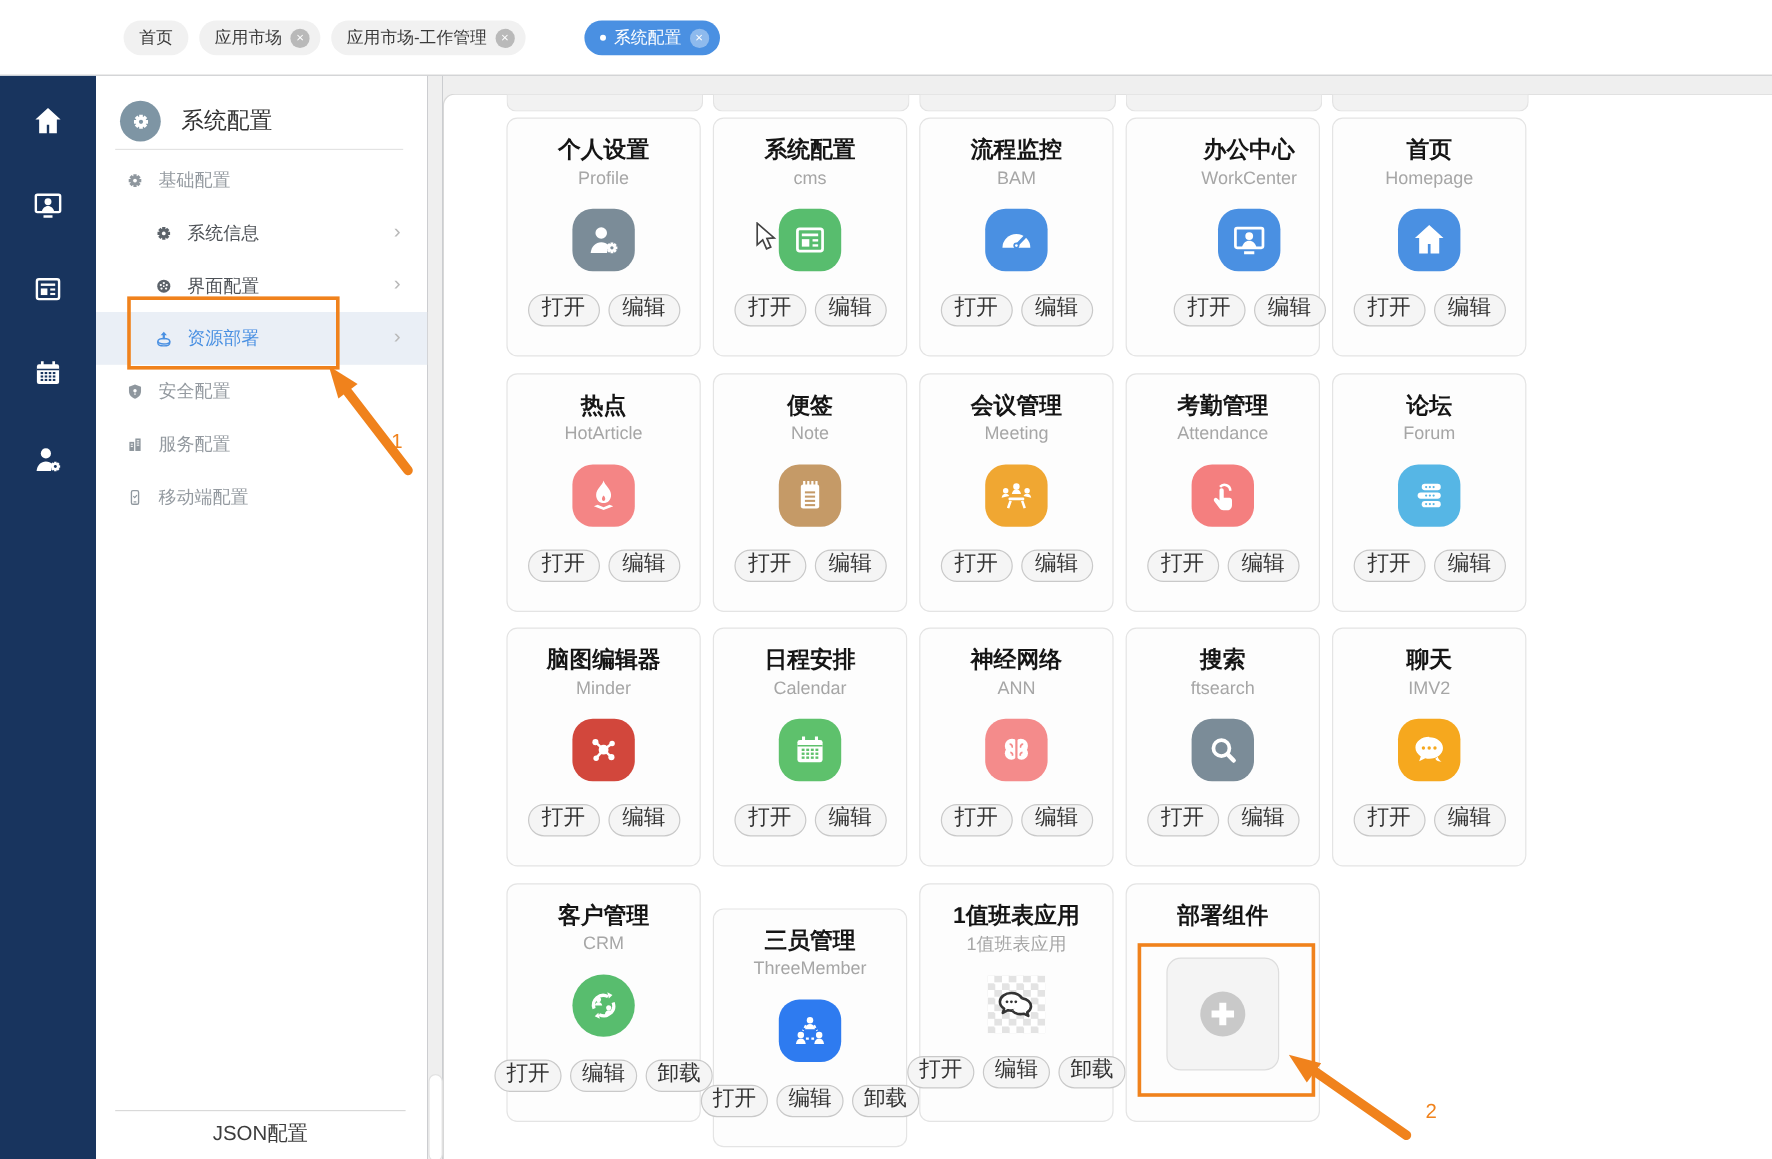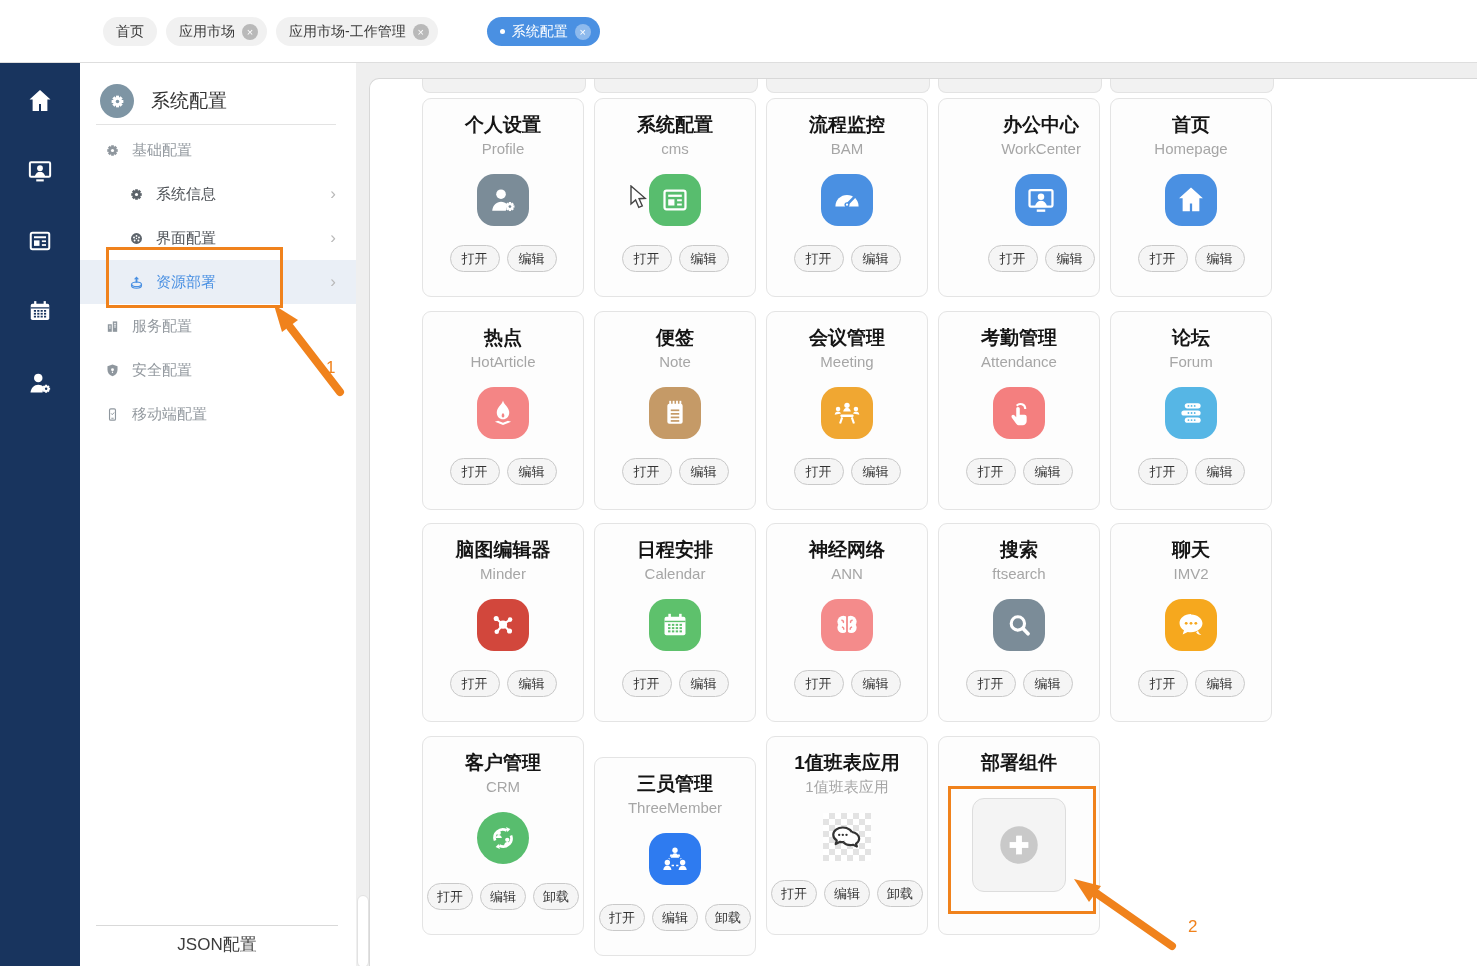--- a/index.html
+++ b/index.html
@@ -19,21 +19,21 @@
   .tab.active .close{background:rgba(255,255,255,.38);}
   
   .rail{position:absolute;left:0;top:63px;width:80px;height:903px;background:#18345e;z-index:4;}
   .rail-item{position:absolute;left:25px;width:30px;height:30px;}
   
   .panel{position:absolute;left:80px;top:63px;width:276px;height:903px;background:#fff;z-index:3;}
   .panel-head{position:absolute;left:20px;top:21px;display:flex;align-items:center;}
   .head-circle{width:34px;height:34px;border-radius:50%;background:#7e95a4;display:flex;align-items:center;justify-content:center;}
   .head-title{margin-left:17px;font-size:19px;color:#333;}
   .panel-divider{position:absolute;left:16px;right:20px;top:61px;border-top:1px solid #e3e3e3;}
-  .menu{position:absolute;left:0;right:0;top:65px;}
+  .menu{position:absolute;left:0;right:0;top:65px;font-family:Liberation Mono, monospace;}
   .menu-row{position:relative;height:44px;display:flex;align-items:center;cursor:pointer;}
   .menu-row.l1{padding-left:24px;color:#949aa0;font-size:15px;}
   .menu-row.l2{padding-left:48px;color:#4d5156;font-size:15px;}
   .menu-row .mi{width:17px;height:17px;margin-right:11px;flex:0 0 auto;}
   .menu-row .chev{position:absolute;right:20px;color:#b9b9b9;font-size:17px;}
   .menu-row.active{background:#eaeff6;color:#4a90e2;}
   .panel-foot{position:absolute;left:16px;right:18px;bottom:10px;border-top:1px solid #d9d9d9;text-align:center;padding-top:7px;}
   .panel-foot span{font-size:17px;color:#3c3c3c;cursor:pointer;}
   
   .scroll-strip{position:absolute;left:356px;top:63px;width:13px;height:903px;background:#efefef;z-index:3;}
@@ -46,21 +46,21 @@
   .card{position:absolute;width:162px;height:199px;background:#fdfdfd;border:1px solid #e4e4e4;border-radius:9px;text-align:center;box-sizing:border-box;}
   .card-title{margin-top:13px;font-size:19px;font-weight:700;color:#151515;}
   .card-sub{margin-top:2px;font-size:15px;color:#a6a6a6;min-height:18px;}
   .icon-wrap{width:52px;height:52px;margin:16px auto 0;display:flex;align-items:center;justify-content:center;}
   .icon-squircle{border-radius:17px;}
   .icon-circle{border-radius:50%;}
   .icon-checker{width:48px;height:48px;margin-top:18px;
     background-image:conic-gradient(#e3e3e3 25%,#fff 0 50%,#e3e3e3 0 75%,#fff 0);background-size:12px 12px;}
   .btn-row{margin-top:19px;display:flex;justify-content:center;gap:7px;}
   .pill{height:27px;line-height:25px;padding:0 11px;border:1px solid #c9c9c9;border-radius:14px;
-    background:#f5f5f5;font-size:13px;color:#333;box-sizing:border-box;cursor:pointer;white-space:nowrap;}
+    background:#f5f5f5;font-size:18px;color:#333;box-sizing:border-box;cursor:pointer;white-space:nowrap;font-family:Liberation Mono, monospace;}
   .btn-row.three .pill{padding:0 9px;}
   .deploy-btn{width:92px;height:92px;margin:22px auto 0;border-radius:12px;background:#f4f4f4;border:1px solid #ddd;
     display:flex;align-items:center;justify-content:center;cursor:pointer;}
   
   .hl{position:absolute;border:3px solid #f0821c;z-index:40;pointer-events:none;}
   .hl1{left:106px;top:247px;width:171px;height:55px;}
   .hl2{left:948px;top:786px;width:142px;height:122px;}
   .overlay{position:absolute;left:0;top:0;width:1477px;height:966px;z-index:45;pointer-events:none;}
   .step-label{position:absolute;color:#f0821c;font-size:17px;z-index:46;pointer-events:none;}
   .cursor{position:absolute;left:629px;top:185px;z-index:60;pointer-events:none;}
@@ -227,39 +227,39 @@
           <span class="mi"><svg width="17" height="17" viewBox="0 0 24 24">
               <path d="M12 3.4l3.7 4.1h-2.4v4.9h-2.6V7.5H8.3z" fill="#4a90e2"></path>
               <ellipse cx="12" cy="14.6" rx="7" ry="3.3" fill="none" stroke="#4a90e2" stroke-width="1.7"></ellipse>
               <path d="M5 14.6v2.1c0 1.9 3.1 3.4 7 3.4s7-1.5 7-3.4v-2.1" fill="none" stroke="#4a90e2" stroke-width="1.7"></path>
             </svg></span>
           <span>资源部署</span>
           <span class="chev">›</span>
         </div>
         <div class="menu-row l1">
           <span class="mi"><svg width="17" height="17" viewBox="0 0 24 24">
+              <path d="M12 3.5l7.1 2.6v5c0 4.7-3 7.8-7.1 9.1-4.1-1.3-7.1-4.4-7.1-9.1v-5z" fill="#8f979e"></path>
+              <circle cx="12" cy="10.8" r="2" fill="#fff"></circle>
+              <path d="M12 12.4l1 3.2h-2z" fill="#fff"></path>
+            </svg></span>
+          <span>安全配置</span>
+        </div>
+        <div class="menu-row l1">
+          <span class="mi"><svg width="17" height="17" viewBox="0 0 24 24">
               <rect x="5.4" y="8.8" width="5.6" height="10.7" fill="#8f979e"></rect>
               <rect x="12.4" y="4.8" width="6.2" height="14.7" fill="#8f979e"></rect>
               <g fill="#fff">
                 <rect x="7" y="10.9" width="2.5" height="1.2"></rect>
                 <rect x="7" y="13.5" width="2.5" height="1.2"></rect>
                 <rect x="14" y="6.9" width="3" height="1.2"></rect>
                 <rect x="14" y="9.5" width="3" height="1.2"></rect>
                 <rect x="14" y="12.1" width="3" height="1.2"></rect>
               </g>
             </svg></span>
           <span>服务配置</span>
-        </div>
-        <div class="menu-row l1">
-          <span class="mi"><svg width="17" height="17" viewBox="0 0 24 24">
-              <path d="M12 3.5l7.1 2.6v5c0 4.7-3 7.8-7.1 9.1-4.1-1.3-7.1-4.4-7.1-9.1v-5z" fill="#8f979e"></path>
-              <circle cx="12" cy="10.8" r="2" fill="#fff"></circle>
-              <path d="M12 12.4l1 3.2h-2z" fill="#fff"></path>
-            </svg></span>
-          <span>安全配置</span>
         </div>
         <div class="menu-row l1">
           <span class="mi"><svg width="17" height="17" viewBox="0 0 24 24">
               <rect x="7.8" y="4" width="8.4" height="16" rx="1.8" fill="none" stroke="#8f979e" stroke-width="1.6"></rect>
               <line x1="10.4" y1="17.3" x2="13.6" y2="17.3" stroke="#8f979e" stroke-width="1.4"></line>
               <path d="M10 10.4l1.7 1.9 2.6-3.1" fill="none" stroke="#8f979e" stroke-width="1.4"></path>
             </svg></span>
           <span>移动端配置</span>
         </div>
       </div>

